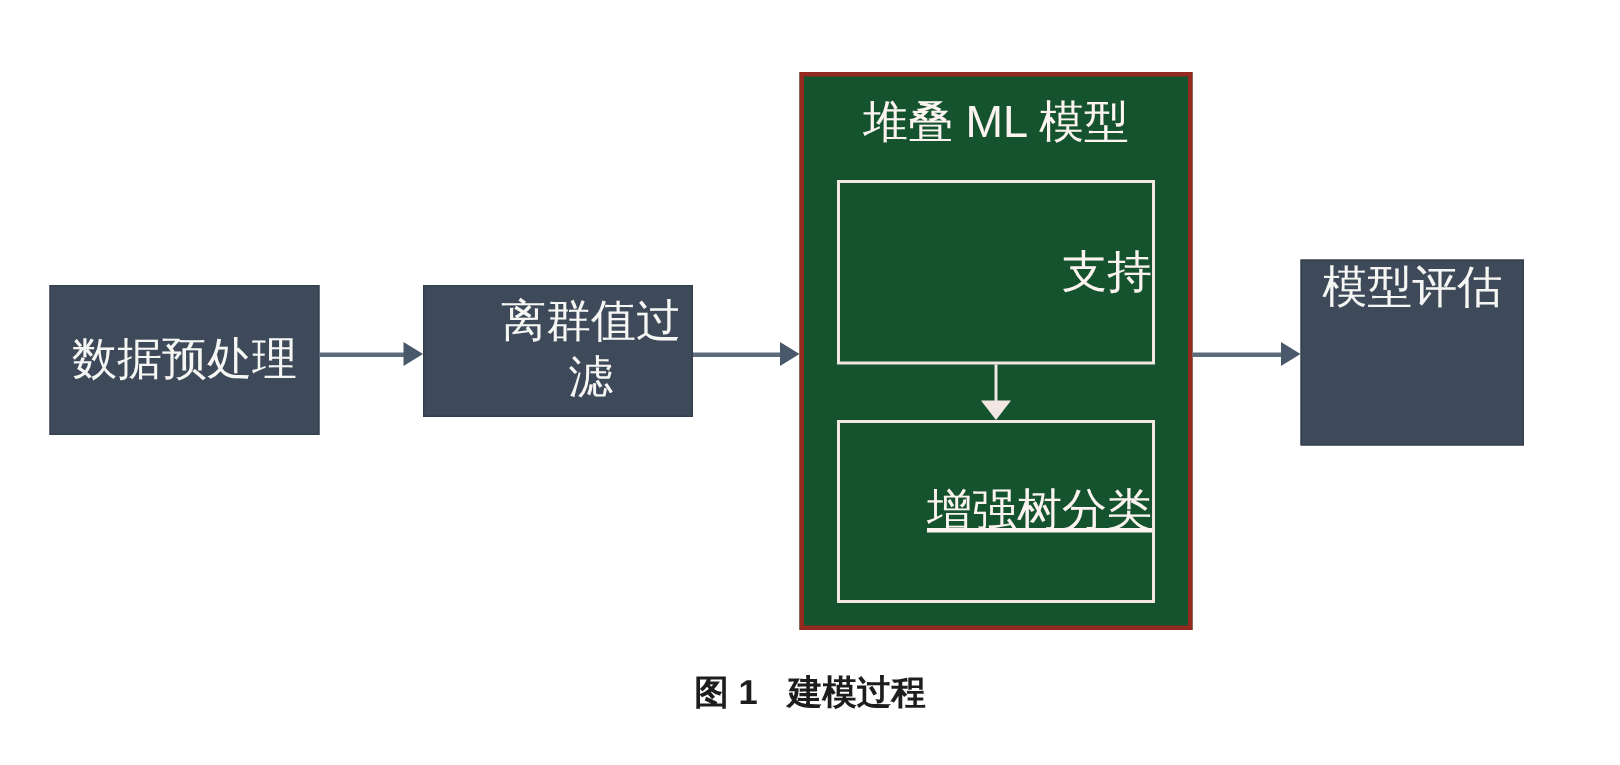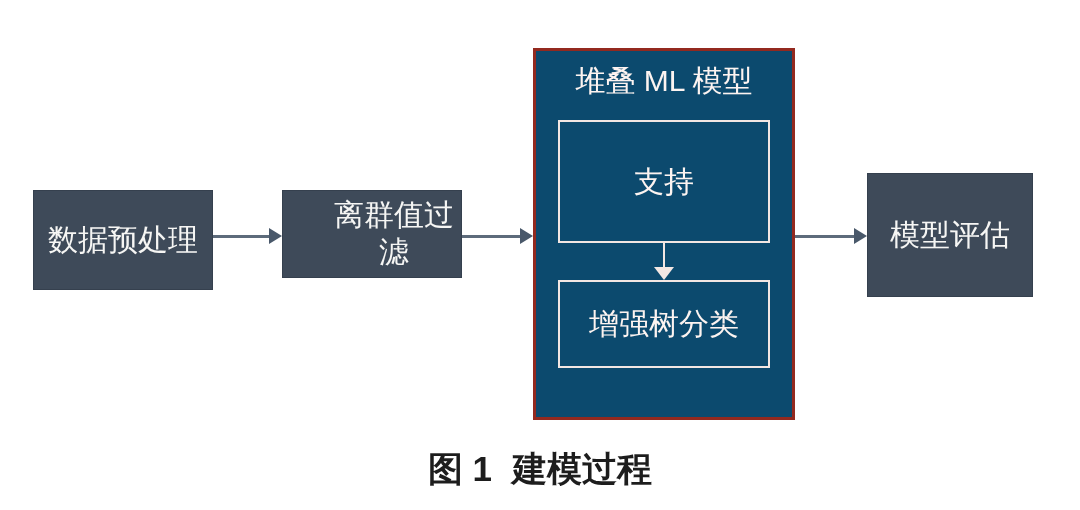--- a/index.html
+++ b/index.html
@@ -22,55 +22,55 @@
     justify-content: center;
     text-align: center;
     font-size: 30px;
     line-height: 1.22;
     box-sizing: border-box;
     border: 1px solid #35404e;
   }
   .node-line { display: block; }
   #node-preprocess { left: 33px;  top: 190px; width: 180px; height: 100px; }
   #node-outlier    { left: 282px; top: 190px; width: 180px; height: 88px; padding-left: 44px; }
-  #node-eval       { left: 867px; top: 173px; width: 166px; height: 124px; }
+  #node-eval       { left: 867px; top: 173px; width: 149px; height: 124px; justify-content: space-between; }
 
   
   .stack {
     position: absolute;
     left: 533px; top: 48px;
     width: 262px; height: 372px;
-    background: #0c4a6e;
+    background: #14532d;
     border: 3px solid #93291f;
     box-sizing: border-box;
   }
   .stack-title {
     margin-top: 10px;
     text-align: center;
     color: #fdf4f1;
     font-size: 30px;
   }
   .inner-box {
     position: absolute;
     left: 22px;
     width: 212px;
     border: 2px solid #f3e7e3;
     color: #fdf4f1;
     background: transparent;
     display: flex;
     flex-direction: column;
-    align-items: center;
+    align-items: flex-end;
     justify-content: center;
     text-align: center;
     font-size: 30px;
     line-height: 1.25;
     box-sizing: border-box;
   }
   #inner-svr   { top: 69px;  height: 123px; }
-  #inner-boost { top: 229px; height: 88px; }
+  #inner-boost { top: 229px; height: 122px; text-decoration: underline; }
 
   
   .v-shaft {
     position: absolute;
     left: 127px; top: 192px;
     width: 2px; height: 26px;
     background: #f3e7e3;
   }
   .v-head {
     position: absolute;
@@ -102,21 +102,21 @@
   #arrow2-head  { left: 520px; }
   #arrow3-shaft { left: 795px; width: 60px; }
   #arrow3-head  { left: 854px; }
 
   
   .caption {
     position: absolute;
     left: 0; top: 446px;
     width: 100%;
     text-align: center;
-    font-size: 35px;
+    font-size: 23px;
     font-weight: bold;
     color: #1d1d1d;
   }
   .caption-prefix { margin-right: 20px; }
 </style>
 </head>
 <body>
 
 <div class="canvas">
 

